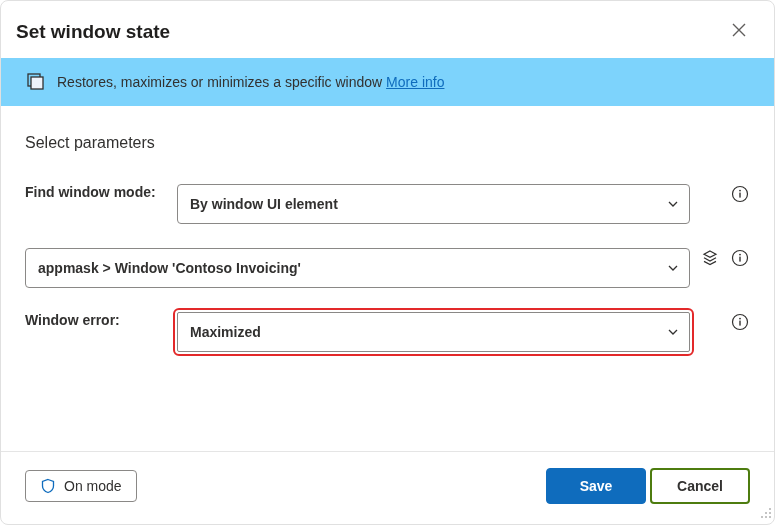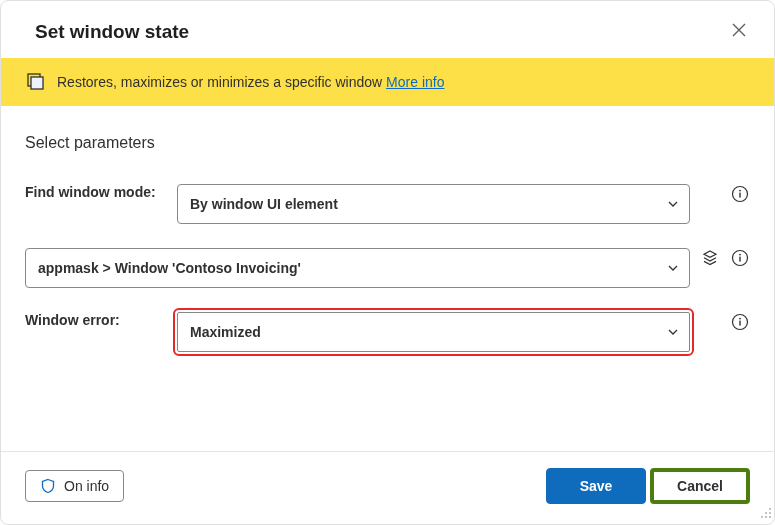--- a/index.html
+++ b/index.html
@@ -14,36 +14,36 @@
       flex-direction: column;
       font-size: 14px;
       color: #323130;
       position: relative;
       overflow: hidden;
     }
     .header {
       display: flex;
       align-items: center;
       justify-content: space-between;
-      padding: 18px 24px 14px 34px;
+      padding: 18px 24px 14px 15px;
     }
     .title {
       font-size: 19px;
       font-weight: 600;
       color: #201f1e;
     }
     .close-btn {
       font-size: 17px;
       color: #605e5c;
       cursor: pointer;
       padding: 4px;
       line-height: 1;
     }
     .info-banner {
-      background: #fde047;
+      background: #7dd3fc;
       padding: 14px 24px;
       display: flex;
       align-items: center;
       gap: 12px;
     }
     .banner-icon svg { display: block; }
     .banner-text { font-size: 14px; color: #323130; }
     .banner-link { color: #0f6cbd; text-decoration: underline; cursor: pointer; }
     .section-heading {
       font-size: 16px;
@@ -147,21 +147,21 @@
       justify-content: center;
       padding: 0 18px;
     }
     .btn-primary {
       background: #0f6cbd;
       border: 1px solid #0f6cbd;
       color: #ffffff;
     }
     .btn-secondary {
       background: #ffffff;
-      border: 4px solid #4d7c0f;
+      border: 2px solid #4d7c0f;
       color: #323130;
     }
     .resize-grip {
       position: absolute;
       right: 2px;
       bottom: 2px;
       color: #b0b0b0;
     }
   </style>
 </head>
@@ -267,21 +267,21 @@
     </div>
   </div>
 
 </div>
 
 <div class="footer">
   <div class="on-error-btn">
     <svg width="16" height="16" viewBox="0 0 16 16" fill="none">
         <path d="M8 1.5 L13.5 3.5 V8 C13.5 11 11 13.5 8 14.5 C5 13.5 2.5 11 2.5 8 V3.5 Z" stroke="#0f6cbd" stroke-width="1.3"></path>
       </svg>
-    <span>On info</span>
+    <span>On mode</span>
   </div>
   <div class="right-actions">
     <div class="btn btn-primary">Save</div>
     <div class="btn btn-secondary">Cancel</div>
   </div>
 </div>
 
 <span class="resize-grip">
   <svg width="12" height="12" viewBox="0 0 12 12">
       <circle cx="10" cy="2" r="1" fill="#b0b0b0"></circle>

